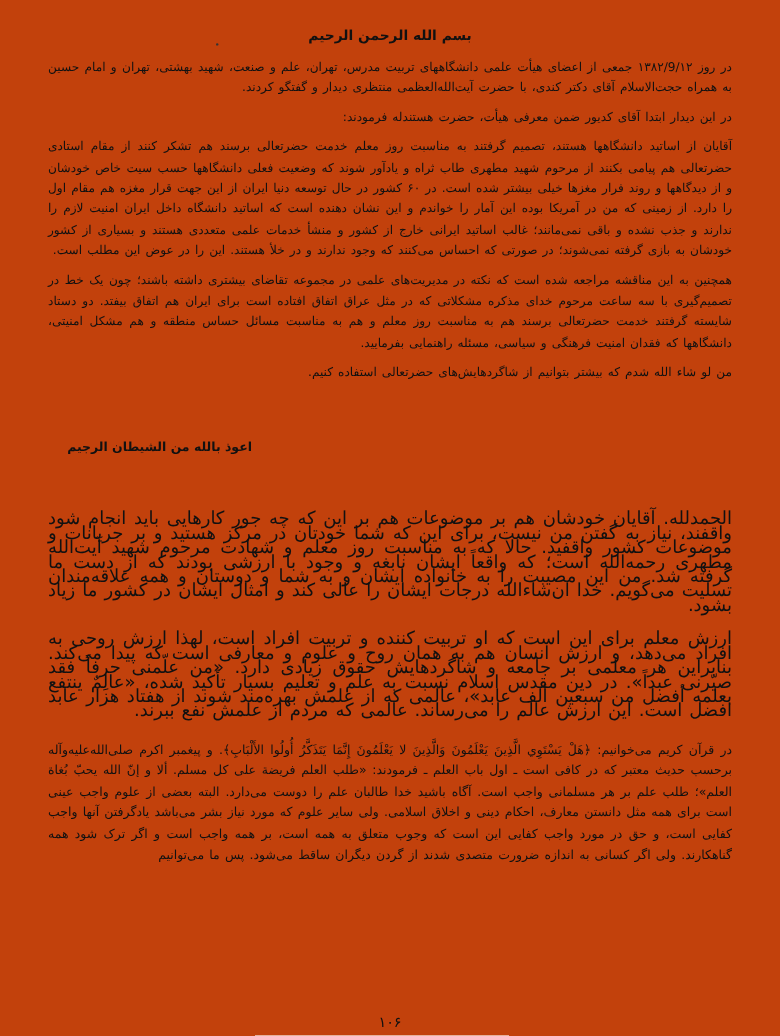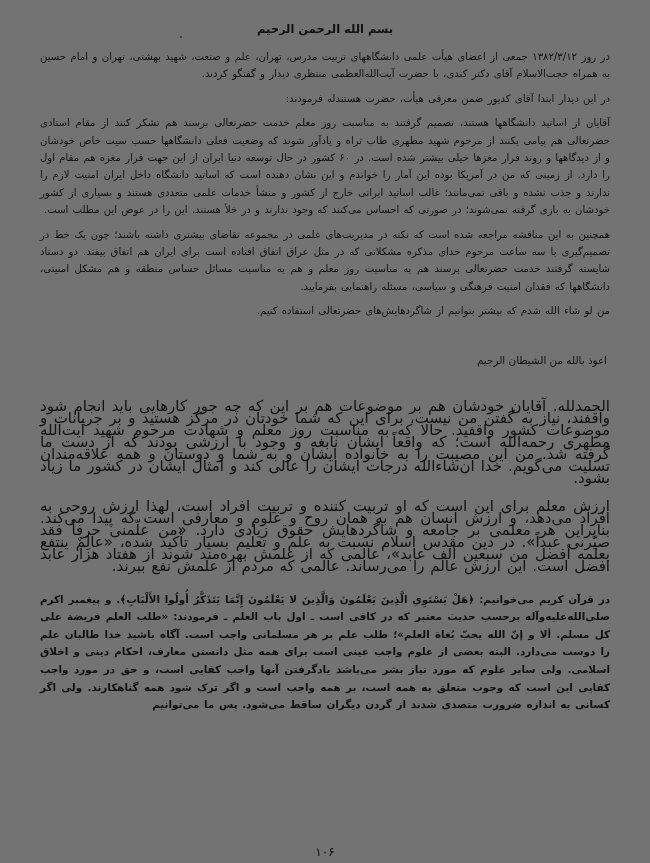--- a/index.html
+++ b/index.html
@@ -5,21 +5,21 @@
   html, body {
     margin: 0;
     padding: 0;
     background: #ffffff;
   }
   .page {
     position: relative;
     width: 650px;
     height: 863px;
     margin: 0 auto;
-    background: #737373;
+    background: #c2410c;
     font-family: "DejaVu Sans", sans-serif;
     color: #111111;
     overflow: hidden;
   }
   .content {
     position: absolute;
     left: 40px;
     right: 40px;
     top: 18px;
     bottom: 26px;
@@ -39,45 +39,45 @@
     font-size: 10.3px;
     line-height: 17.2px;
     margin: 0 0 7px 0;
     word-spacing: 1px;
   }
   .block-1 .para {
     font-size: 10.1px;
     line-height: 17.4px;
   }
   .center-line {
-    text-align: right;
+    text-align: left;
     direction: rtl;
     font-size: 10.4px;
-    font-weight: normal;
-    margin: 3px;
+    font-weight: bold;
+    margin: 16px;
     line-height: 16px;
   }
   .center-line.small-gap {
     margin-top: 2px;
   }
   .sep-space-lg { height: 22px; }
   .sep-space-md { height: 13px; }
   .sep-space-sm { height: 8px; }
   .block-2 .para {
     font-size: 15px;
     line-height: 12px;
     margin: 16px 0 11px 0;
   }
   .block-3 .para {
     font-size: 10.4px;
     line-height: 17.6px;
     margin: 0 0 7px 0;
   }
   .quran {
-    font-weight: bold;
+    font-weight: normal;
   }
   .page-number {
     position: absolute;
     left: 0;
     right: 0;
     bottom: 4px;
     text-align: center;
     font-size: 12px;
     direction: rtl;
     color: #111;
@@ -95,21 +95,21 @@
 </head>
 <body>
 
 <div class="page">
   <div class="dot-mark"></div>
   <div class="content">
 
     <div class="basmala">بسم الله الرحمن الرحيم</div>
 
     <div class="block-1">
-      <p class="para">در روز ۱۳۸۲/۳/۱۲ جمعی از اعضای هیأت علمی دانشگاههای تربیت مدرس، تهران، علم و صنعت، شهید بهشتی، تهران و امام حسین به همراه حجت‌الاسلام آقای دکتر کندی، با حضرت آیت‌الله‌العظمی منتظری دیدار و گفتگو کردند.</p>
+      <p class="para">در روز ۱۳۸۲/9/۱۲ جمعی از اعضای هیأت علمی دانشگاههای تربیت مدرس، تهران، علم و صنعت، شهید بهشتی، تهران و امام حسین به همراه حجت‌الاسلام آقای دکتر کندی، با حضرت آیت‌الله‌العظمی منتظری دیدار و گفتگو کردند.</p>
       <p class="para">در این دیدار ابتدا آقای کدیور ضمن معرفی هیأت، حضرت هستند‌له فرمودند:</p>
       <p class="para">آقایان از اساتید دانشگاهها هستند، تصمیم گرفتند به مناسبت روز معلم خدمت حضرتعالی برسند هم تشکر کنند از مقام استادی حضرتعالی هم پیامی بکنند از مرحوم شهید مطهری طاب ثراه و یادآور شوند که وضعیت فعلی دانشگاهها حسب سیت خاص خودشان و از دیدگاهها و روند فرار مغزها خیلی بیشتر شده است. در ۶۰ کشور در حال توسعه دنیا ایران از این جهت قرار مغزه هم مقام اول را دارد. از زمینی که من در آمریکا بوده این آمار را خواندم و این نشان دهنده است که اساتید دانشگاه داخل ایران امنیت لازم را ندارند و جذب نشده و باقی نمی‌مانند؛ غالب اساتید ایرانی خارج از کشور و منشأ خدمات علمی متعددی هستند و بسیاری از کشور خودشان به بازی گرفته نمی‌شوند؛ در صورتی که احساس می‌کنند که وجود ندارند و در خلأ هستند. این را در عوض این مطلب است.</p>
       <p class="para">همچنین به این مناقشه مراجعه شده است که نکته در مدیریت‌های علمی در مجموعه تقاضای بیشتری داشته باشند؛ چون یک خط در تصمیم‌گیری با سه ساعت مرحوم خدای مذکره مشکلاتی که در مثل عراق اتفاق افتاده است برای ایران هم اتفاق بیفتد. دو دستاد شایسته گرفتند خدمت حضرتعالی برسند هم به مناسبت روز معلم و هم به مناسبت مسائل حساس منطقه و هم مشکل امنیتی، دانشگاهها که فقدان امنیت فرهنگی و سیاسی، مسئله راهنمایی بفرمایید.</p>
       <p class="para">من لو شاء الله شدم که بیشتر بتوانیم از شاگردهایش‌های حضرتعالی استفاده کنیم.</p>
     </div>
 
     <div class="sep-space-lg"></div>
 
     <div class="block-2">
       <p class="center-line">اعوذ بالله من الشيطان الرجيم</p>

